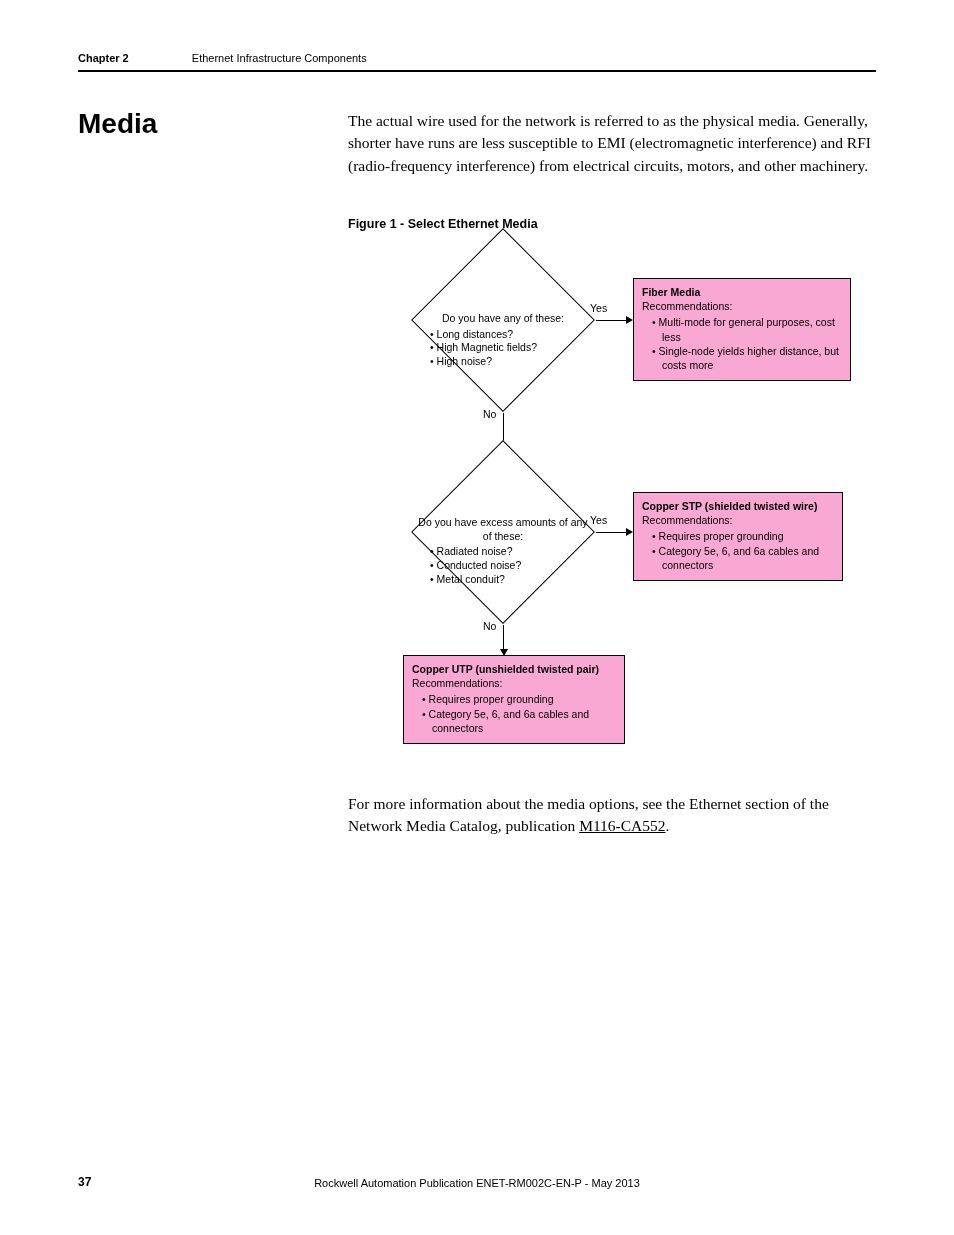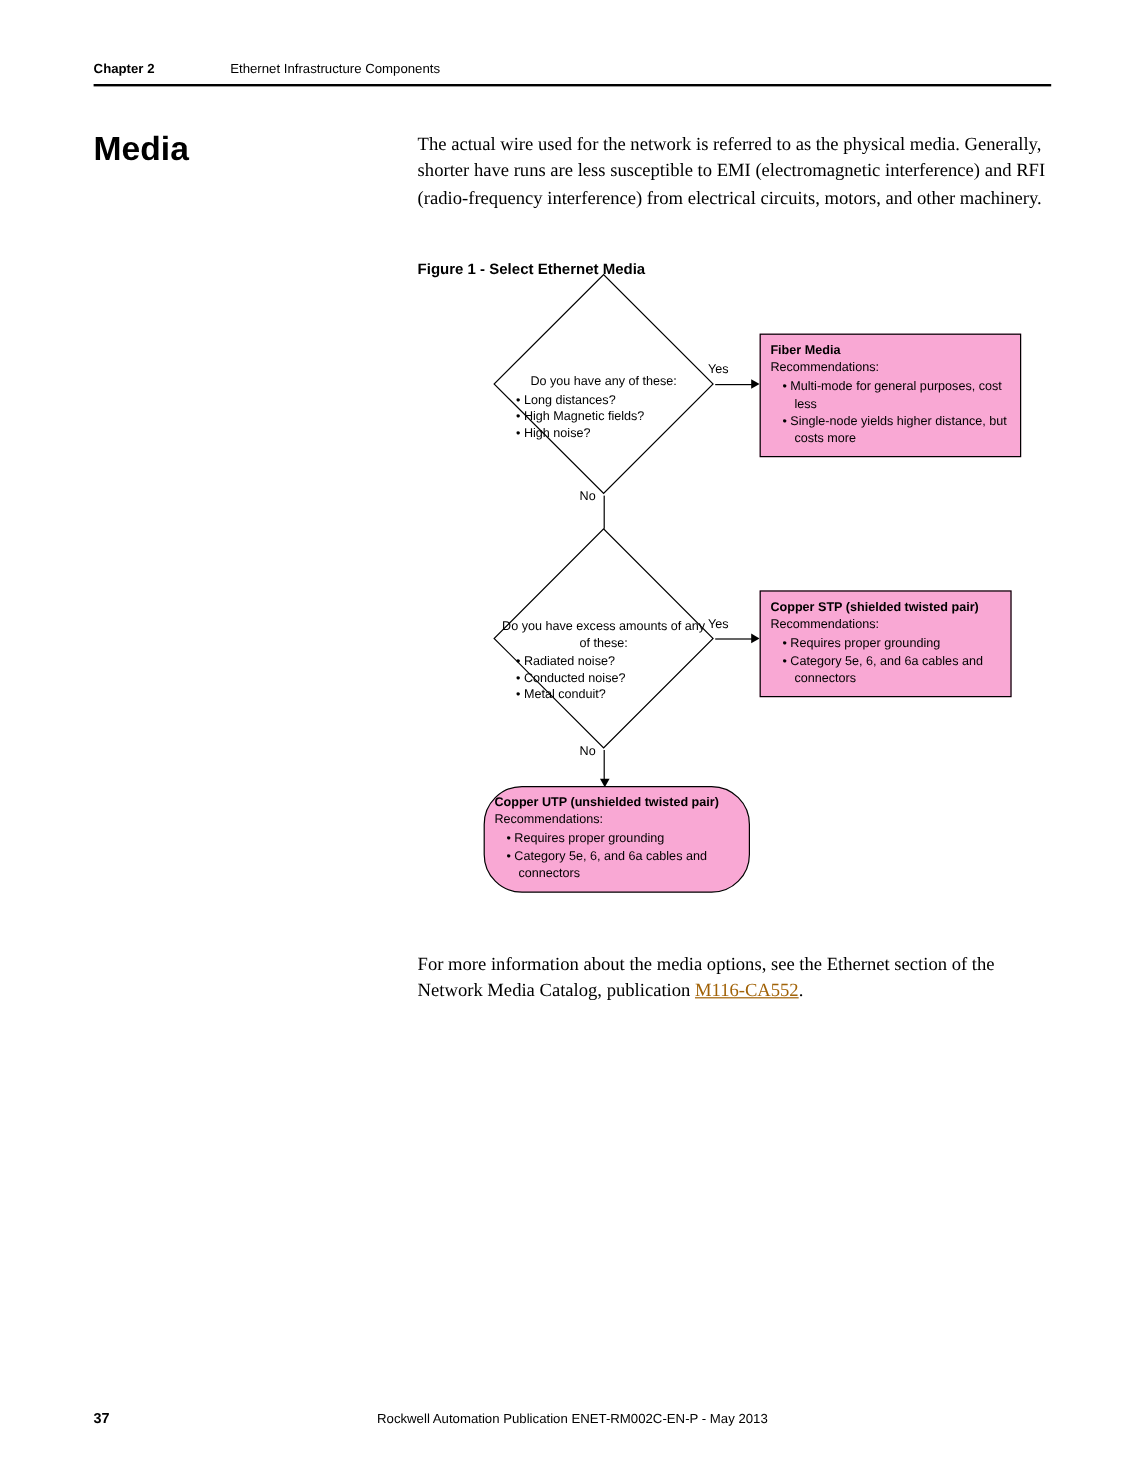--- a/index.html
+++ b/index.html
@@ -109,21 +109,21 @@
     border-top: 7px solid #000;
   }
   .closing-para {
     position: absolute;
     top: 793px;
     left: 348px;
     right: 78px;
     font-size: 15.5px;
     line-height: 1.45;
   }
-  .link { color: #a16207; text-decoration: underline; }
+  .link { color: #000000; text-decoration: underline; }
   .footer-pagenum {
     position: absolute;
     bottom: 46px;
     left: 78px;
     font-family: Arial, Helvetica, sans-serif;
     font-weight: bold;
     font-size: 12px;
   }
   .footer-pub {
     position: absolute;
@@ -185,33 +185,33 @@
       <li>Conducted noise?</li>
       <li>Metal conduit?</li>
     </ul>
   </div>
 
   <div class="line-h" style="left:248px; top:302px; width:32px;"></div>
   <div class="arrow-right" style="left:278px; top:298px;"></div>
   <div class="edge-label" style="left:242px; top:284px;">Yes</div>
 
   <div class="result-box" style="left:285px; top:262px; width:210px;">
-    <div class="title">Copper STP (shielded twisted pair)</div>
+    <div class="title">Copper STP (shielded twisted wire)</div>
     <div>Recommendations:</div>
     <ul>
       <li>Requires proper grounding</li>
       <li>Category 5e, 6, and 6a cables and connectors</li>
     </ul>
   </div>
 
   <div class="line-v" style="left:155px; top:395px; height:26px;"></div>
   <div class="arrow-down" style="left:151.5px; top:419px;"></div>
   <div class="edge-label" style="left:135px; top:390px;">No</div>
 
-  <div class="result-box" style="left:55px; top:425px; width:222px;border-radius:32px;">
+  <div class="result-box" style="left:55px; top:425px; width:222px;">
     <div class="title">Copper UTP (unshielded twisted pair)</div>
     <div>Recommendations:</div>
     <ul>
       <li>Requires proper grounding</li>
       <li>Category 5e, 6, and 6a cables and connectors</li>
     </ul>
   </div>
 
 </div>
 

